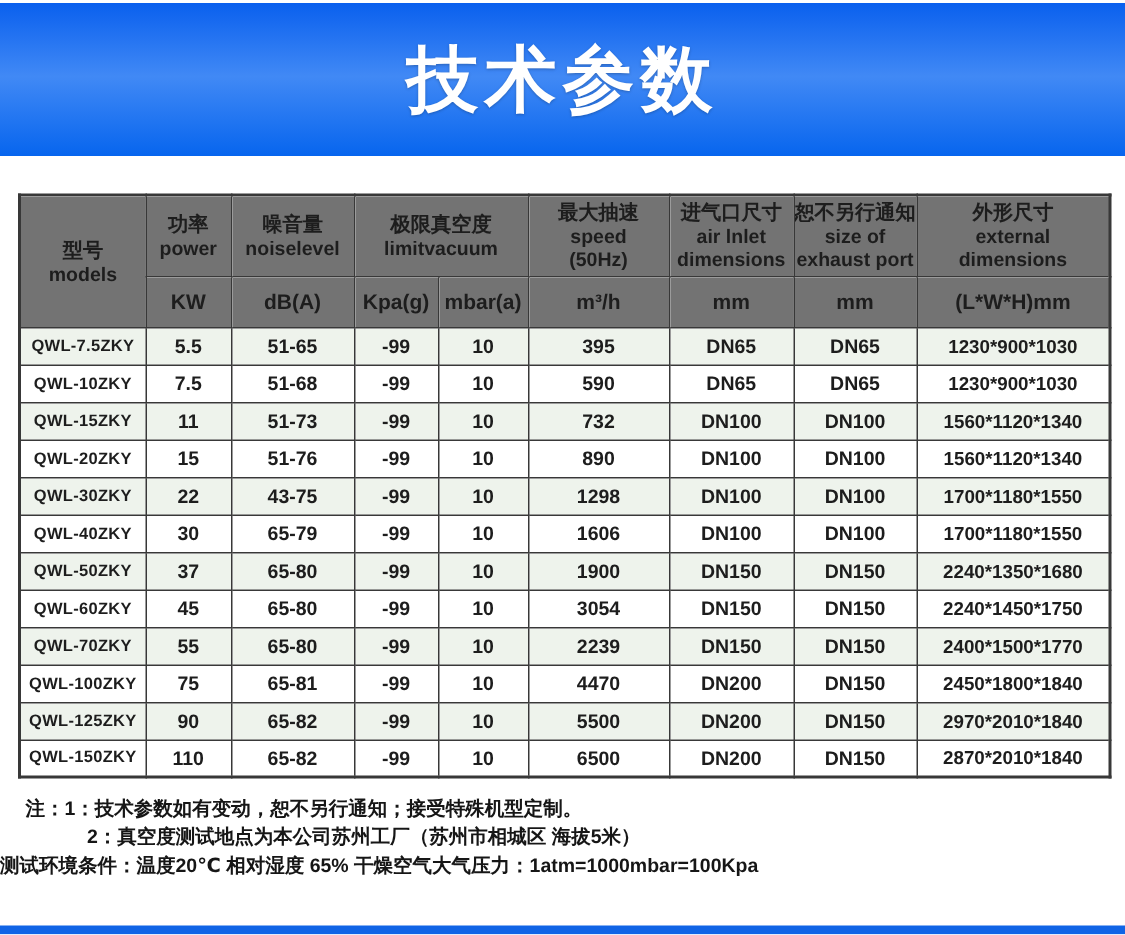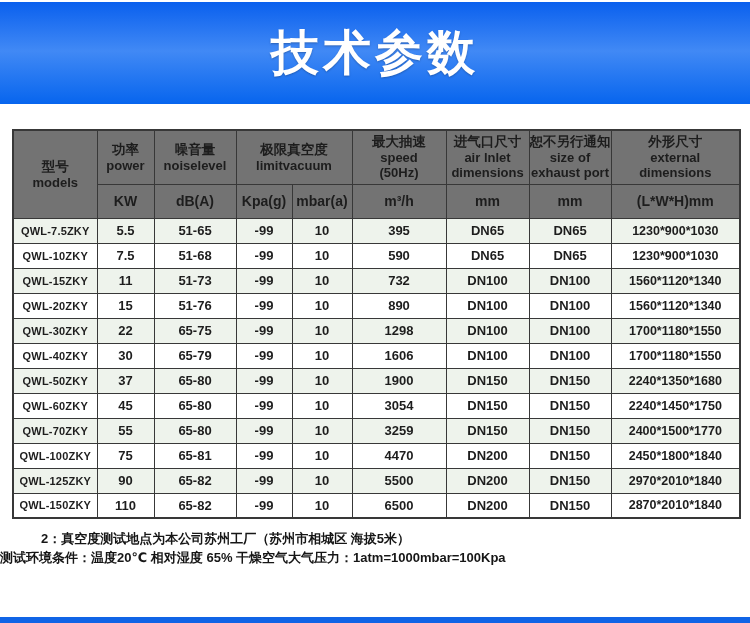--- a/index.html
+++ b/index.html
@@ -63,21 +63,21 @@
   tbody td.ext   { font-size: 12.5px; }
   
   .notes {
     margin-top: 10px;
     color: #161616;
     font-weight: 700;
     font-size: 13px;
     line-height: 19px;
   }
   .note-1 { margin-left: 17px; }
-  .note-2 { margin-left: 41px; }
+  .note-2 { margin-left: 58px; }
   .note-3 { }
   
   .bottom-bar {
     position: absolute;
     left: 0;
     bottom: 0;
     width: 100%;
     height: 6px;
     background: #1064e6;
   }
@@ -195,21 +195,21 @@
           <td>-99</td>
           <td>10</td>
           <td>890</td>
           <td>DN100</td>
           <td>DN100</td>
           <td class="ext">1560*1120*1340</td>
         </tr>
         <tr>
           <td class="model">QWL-30ZKY</td>
           <td>22</td>
-          <td>65-75</td>
+          <td>43-75</td>
           <td>-99</td>
           <td>10</td>
           <td>1298</td>
           <td>DN100</td>
           <td>DN100</td>
           <td class="ext">1700*1180*1550</td>
         </tr>
         <tr>
           <td class="model">QWL-40ZKY</td>
           <td>30</td>
@@ -242,21 +242,21 @@
           <td>DN150</td>
           <td>DN150</td>
           <td class="ext">2240*1450*1750</td>
         </tr>
         <tr>
           <td class="model">QWL-70ZKY</td>
           <td>55</td>
           <td>65-80</td>
           <td>-99</td>
           <td>10</td>
-          <td>3259</td>
+          <td>2239</td>
           <td>DN150</td>
           <td>DN150</td>
           <td class="ext">2400*1500*1770</td>
         </tr>
         <tr>
           <td class="model">QWL-100ZKY</td>
           <td>75</td>
           <td>65-81</td>
           <td>-99</td>
           <td>10</td>
@@ -285,19 +285,20 @@
           <td>6500</td>
           <td>DN200</td>
           <td>DN150</td>
           <td class="ext">2870*2010*1840</td>
         </tr>
       </tbody>
     </table>
   </div>
 
   <div class="notes">
+    <div class="note-1">注：1：技术参数如有变动，恕不另行通知；接受特殊机型定制。</div>
     <div class="note-2">2：真空度测试地点为本公司苏州工厂（苏州市相城区 海拔5米）</div>
     <div class="note-3">测试环境条件：温度20℃   相对湿度 65%   干燥空气大气压力：1atm=1000mbar=100Kpa</div>
   </div>
 
   <div class="bottom-bar"></div>
 
 </div>
 
 </body></html>

